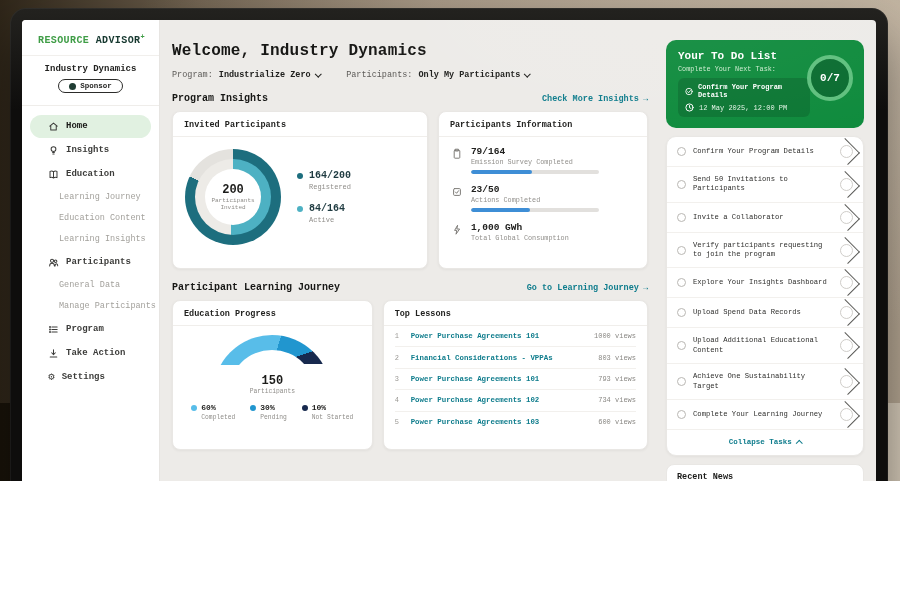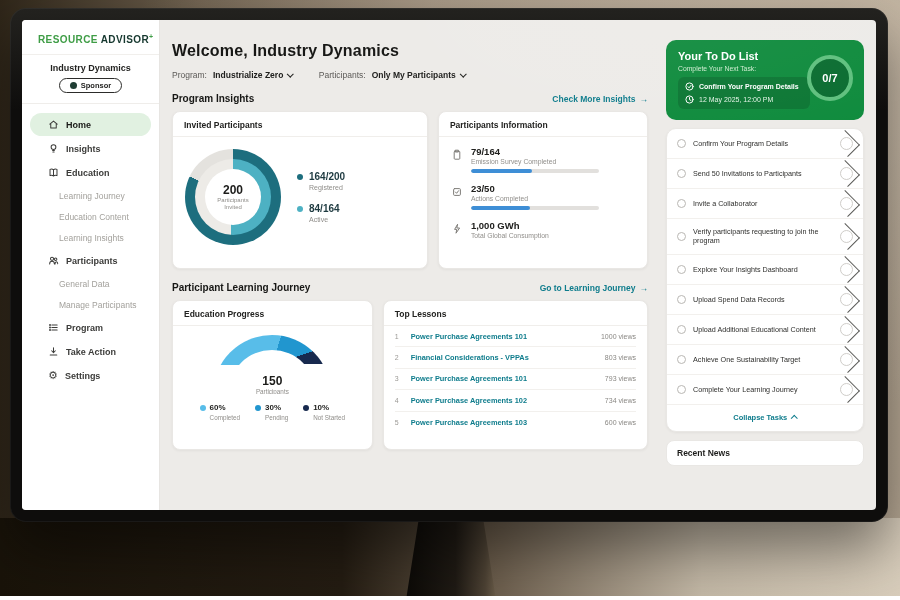--- a/index.html
+++ b/index.html
@@ -1,20 +1,20 @@
 <!DOCTYPE html>
 <html><head>
 <meta charset="utf-8">
 <style>
   *{margin:0;padding:0;box-sizing:border-box;}
   html,body{width:900px;height:600px;overflow:hidden;font-family:"Liberation Sans","DejaVu Sans",sans-serif;}
-  .scene{position:relative;width:900px;height:596px;overflow:hidden;
+  .scene{position:relative;width:900px;height:481px;overflow:hidden;
     background:
       radial-gradient(120% 90% at 85% 15%, rgba(215,203,186,.55), rgba(215,203,186,0) 60%),
-      linear-gradient(90deg,#2f2619 0%,#6e604e 22%,#998976 48%,#a99a87 75%,#b7a894 100%);}
+      linear-gradient(90deg,#2f2619 0%,#6e604e 22%,#998976 48%,#a99a87 75%,#b7a894 100%); font-family: Liberation Mono, monospace;}
   .floor{position:absolute;left:0;bottom:0;width:900px;height:78px;
     background:linear-gradient(90deg,#191309 0%,#241c12 38%,#6b5d4c 55%,#c3b8a6 78%,#d8cdbb 100%);}
   .stand{position:absolute;left:406px;top:520px;width:90px;height:80px;
     background:linear-gradient(90deg,#0c0a07,#1f1a14 55%,#4d4234 88%,#6a5c49);
     clip-path:polygon(14% 0,86% 0,100% 100%,0 100%);}
   .monitor{position:absolute;left:10px;top:8px;width:878px;height:514px;border-radius:16px;
     background:linear-gradient(180deg,#23221f,#0e0d0c 20%);padding:12px;
     box-shadow:0 28px 55px rgba(0,0,0,.45), inset 0 0 0 1px rgba(255,255,255,.05);}
   .screen{position:relative;width:100%;height:100%;background:#edebe8;border-radius:4px;overflow:hidden;display:flex;}
   .glare{position:absolute;inset:0;pointer-events:none;border-radius:4px;

